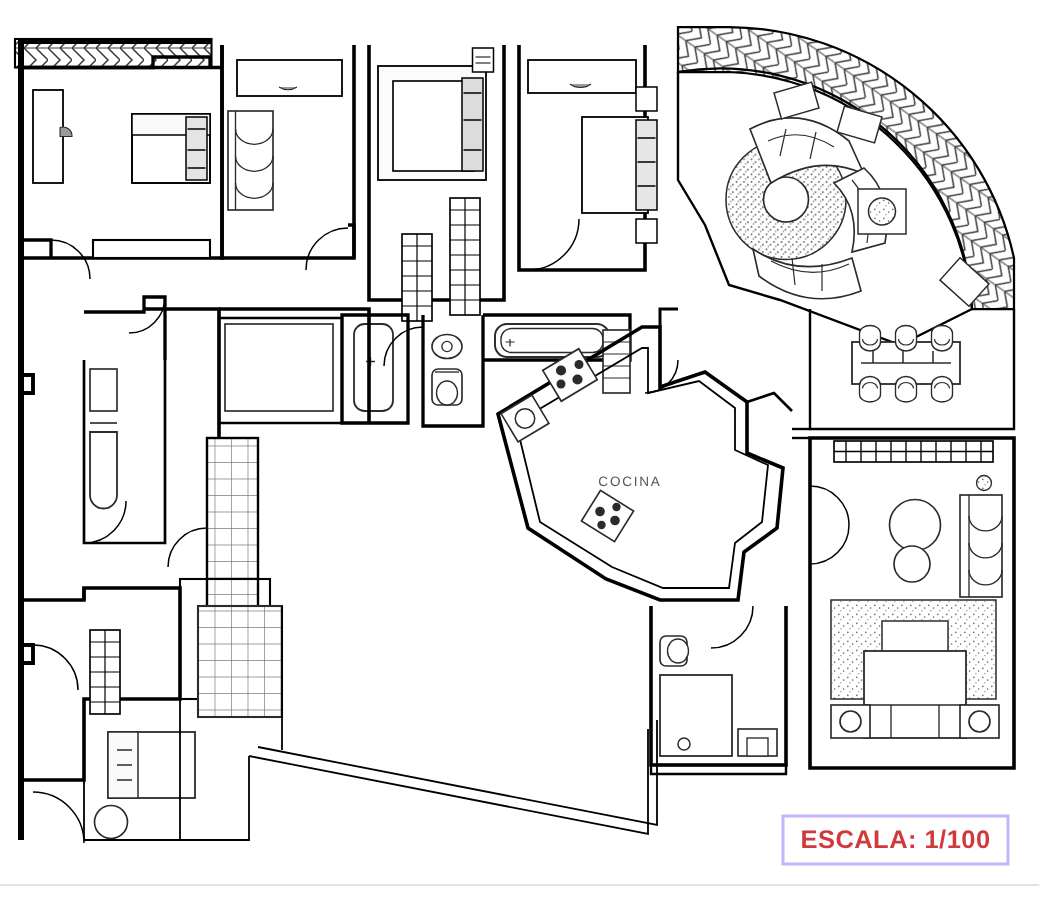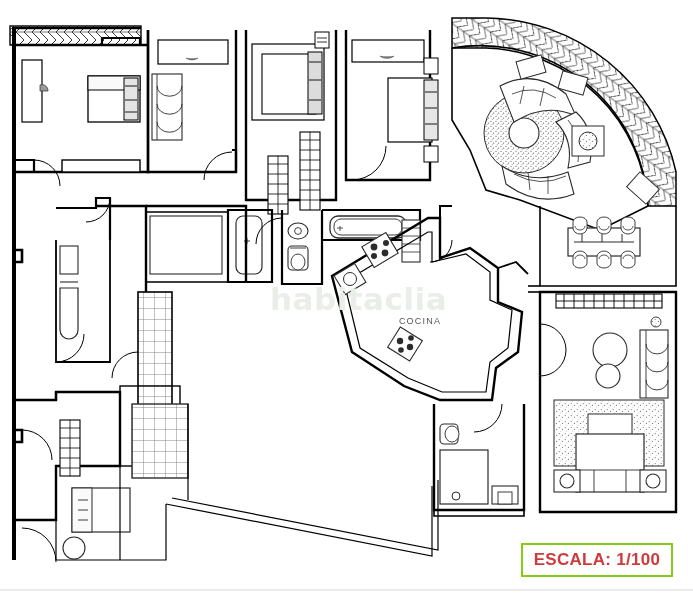--- a/index.html
+++ b/index.html
@@ -39,21 +39,21 @@
     pointer-events: none;
     white-space: nowrap;
   }
   .scale-box {
     position: absolute;
     left: 521px;
     top: 543px;
     width: 152px;
     height: 34px;
     background: #ffffff;
-    border: 2px solid #84cc16;
+    border: 2px solid #c4b5fd;
     box-sizing: border-box;
     display: flex;
     align-items: center;
     justify-content: center;
   }
   .scale-text {
     font-family: "Liberation Sans", sans-serif;
     font-size: 17px;
     font-weight: 700;
     color: #d13a3a;
@@ -440,19 +440,18 @@
 
     <g fill="none" stroke="#000" stroke-width="1.6">
       <path d="M434,510 L524,510 L524,516 L434,516 Z"></path>
       <path d="M528,292 L540,292"></path>
       <path d="M528,286 L540,286"></path>
     </g>
 
     <path d="M0,590 L693,590" stroke="#d8d8d8" stroke-width="1" fill="none"></path>
   </svg>
 
-  <div class="wm">habitaclia</div>
 
   <div class="scale-box">
     <span class="scale-text">ESCALA: 1/100</span>
   </div>
 
 </div>
 
 </body></html>

